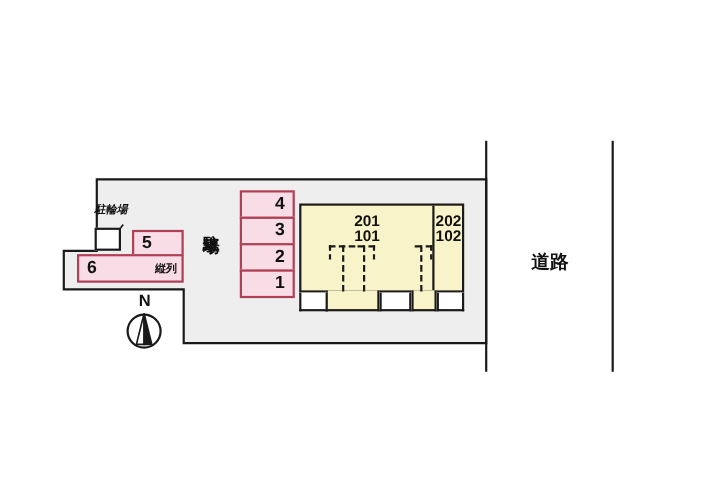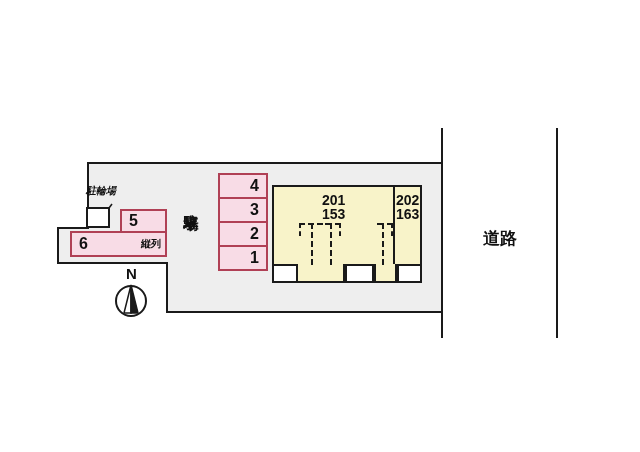--- a/index.html
+++ b/index.html
@@ -70,25 +70,25 @@
       <span class="num">2</span>
     </div>
     <div class="pspace col-space">
       <span class="num">1</span>
     </div>
   </div>
 
   <div class="abs building" style="left:272px; top:185px; width:150px; height:81px;">
     <div class="unit" style="width:49px;">
       <div>201</div>
-      <div>153</div>
+      <div>101</div>
     </div>
     <div class="unit" style="width:69px;">
       <div>202</div>
-      <div>163</div>
+      <div>102</div>
     </div>
   </div>
 
   <div class="abs protr" style="left:296px; top:264px; width:49px; height:19px;"></div>
   <div class="abs protr" style="left:374px; top:264px; width:23px; height:19px;"></div>
 
   <div class="abs porch" style="left:272px; top:266px; width:26px; height:17px;"></div>
   <div class="abs porch" style="left:345px; top:266px; width:29px; height:17px;"></div>
   <div class="abs porch" style="left:397px; top:266px; width:25px; height:17px;"></div>
 

